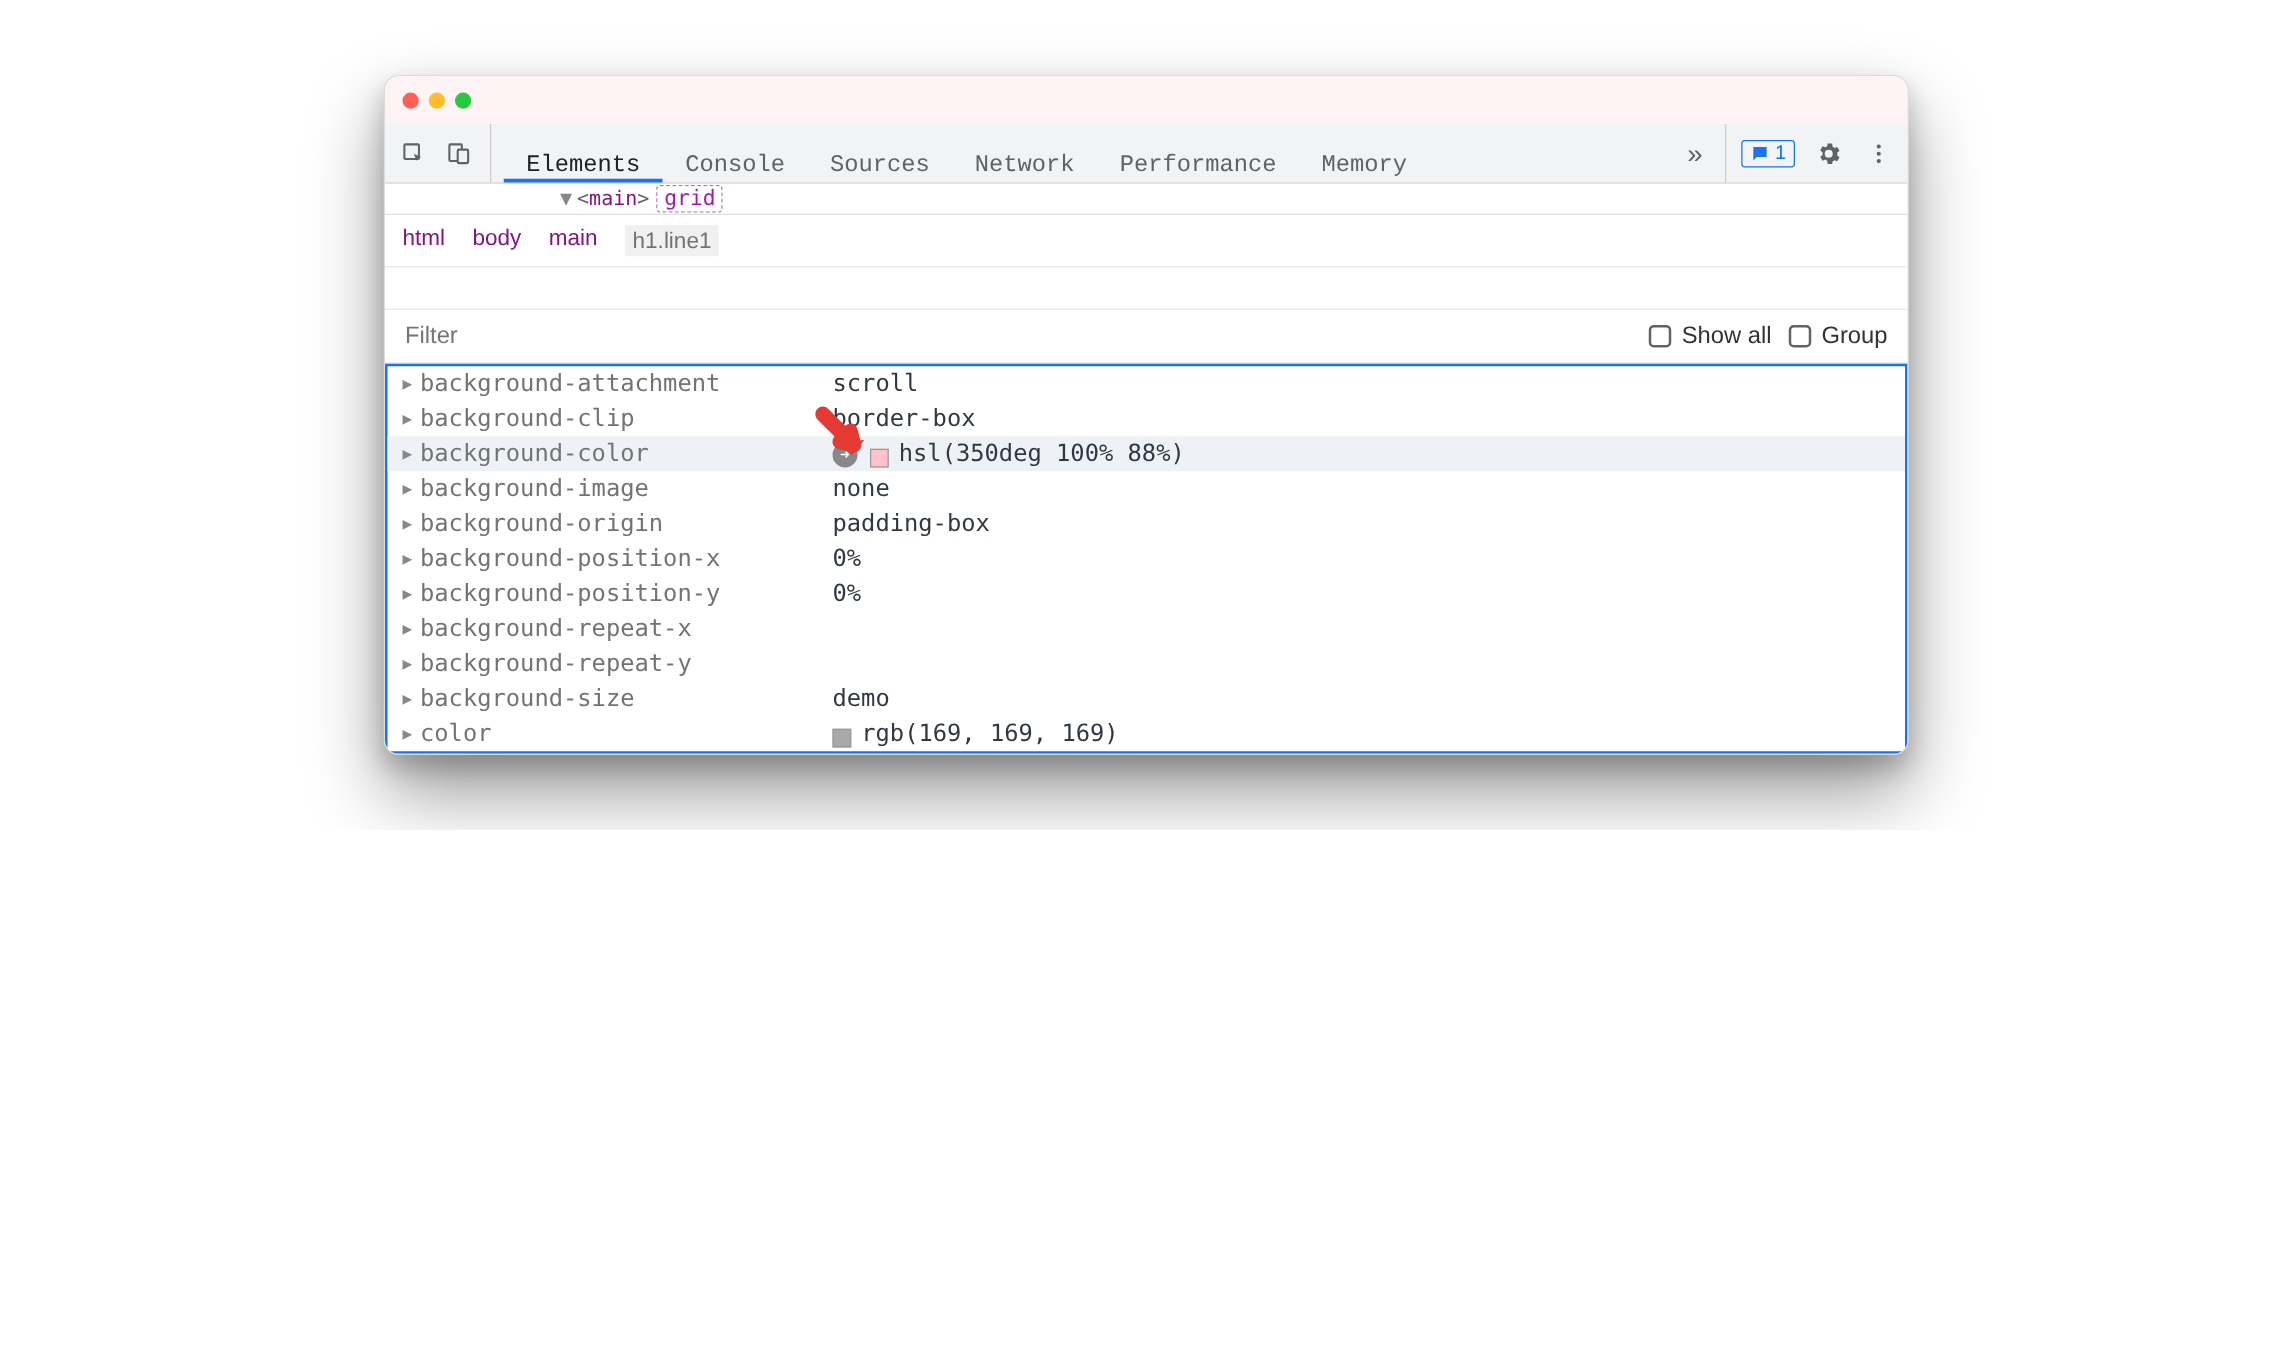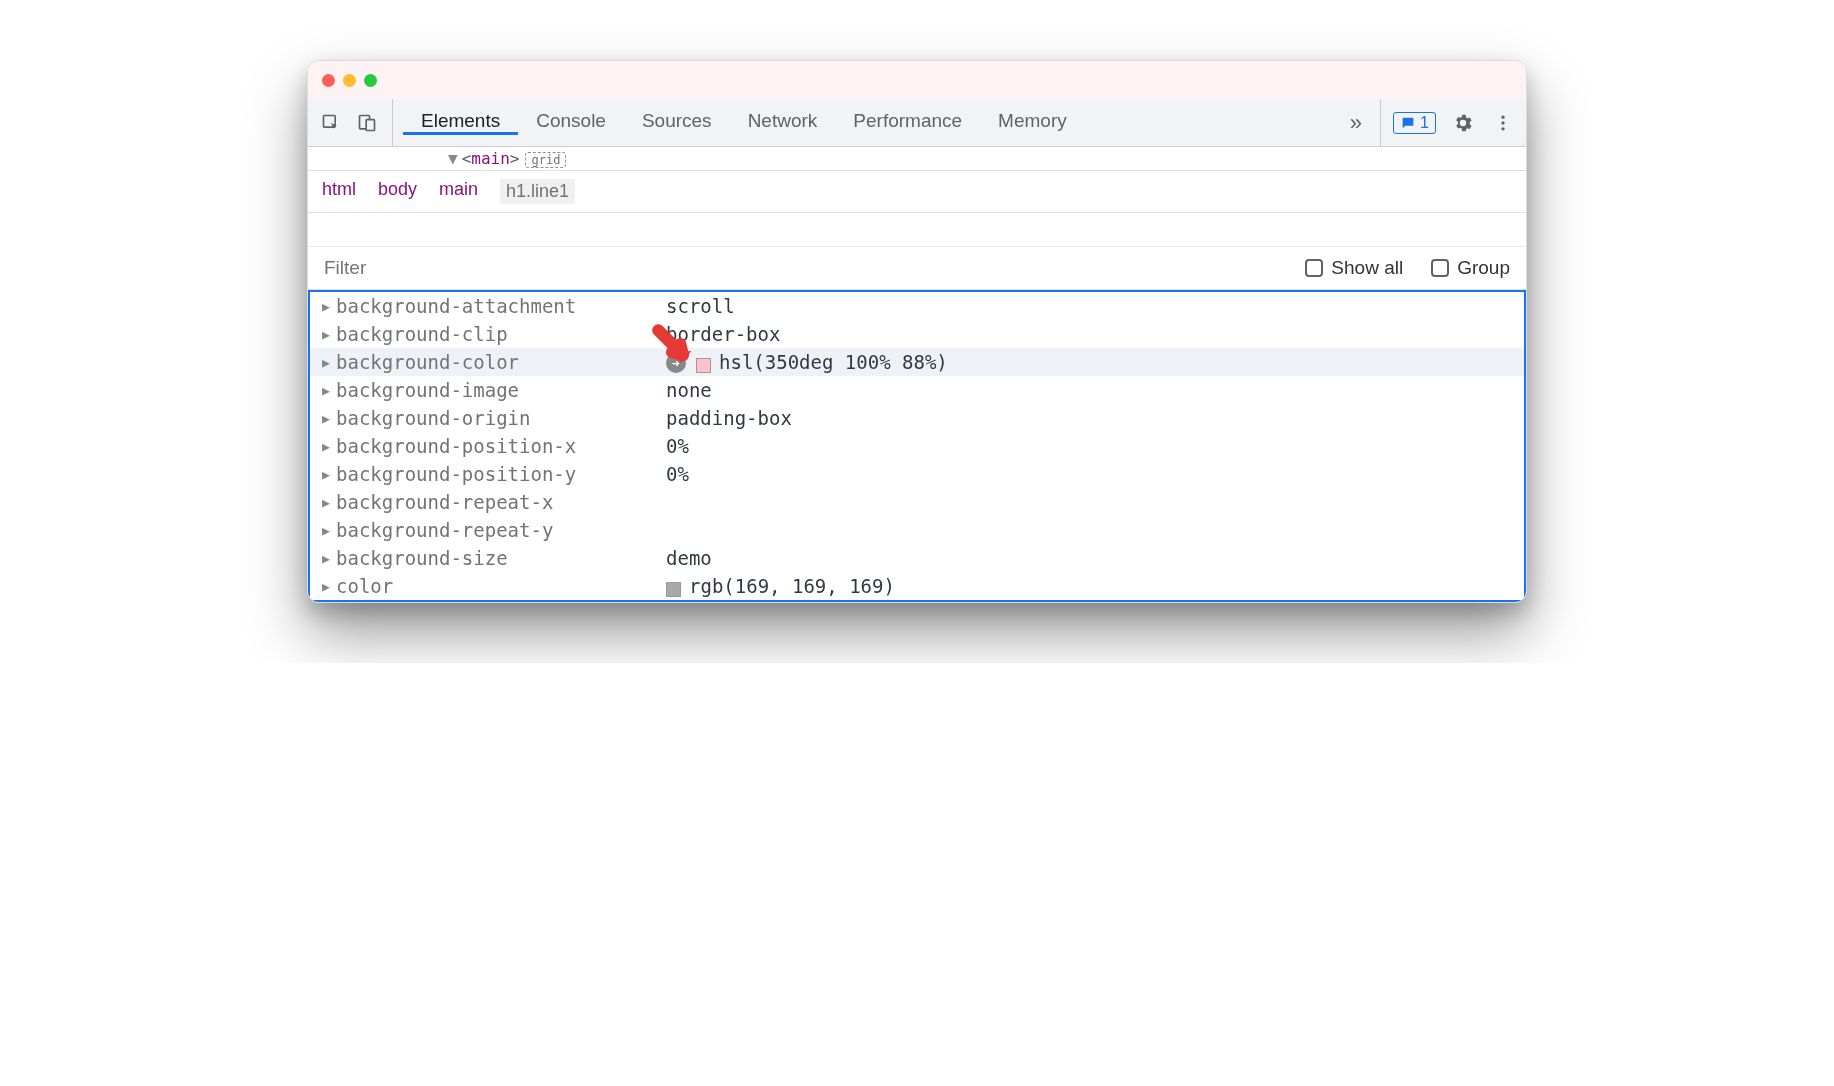--- a/index.html
+++ b/index.html
@@ -41,59 +41,59 @@
   .toolbar {
     height: 48px;
     background: #f1f3f4;
     border-bottom: 1px solid #d0d0d0;
     display: flex; align-items: center;
     padding: 0 10px;
     gap: 6px;
   }
   .tb-left { display: flex; align-items: center; gap: 10px; padding-right: 12px; border-right: 1px solid #ccc; height: 100%; }
   .icon-btn { width: 26px; height: 26px; display: flex; align-items: center; justify-content: center; color: #5f6368; cursor: pointer; }
-  .tabs { display: flex; align-items: center; height: 100%; gap: 0; flex: 1; margin-left: 4px; }
+  .tabs { display: flex; align-items: flex-end; height: 100%; gap: 0; flex: 1; margin-left: 4px; font-family: Liberation Mono, monospace; }
   .tab {
     padding: 0 18px; display: flex; align-items: center; color: #5f6368;
     font-size: 19px; cursor: pointer; border-bottom: 3px solid transparent;
   }
   .tab.active { color: #202124; border-bottom-color: #1a73e8; font-weight: 400; }
   .more { color: #5f6368; padding: 0 12px; font-size: 22px; cursor: pointer; }
   .tb-right { display: flex; align-items: center; gap: 14px; padding-left: 12px; border-left: 1px solid #ccc; height: 100%; }
   .badge {
     display: flex; align-items: center; gap: 4px;
     border: 1.5px solid #1a73e8; border-radius: 3px;
     padding: 1px 6px; color: #1a73e8; font-size: 16px; font-weight: 500;
   }
   .gear, .kebab { color: #5f6368; cursor: pointer; }
   .dom-snippet {
     background: #fff; padding: 2px 20px 2px 140px; font-family: Menlo, monospace; font-size: 16px; color: #5f6368;
     border-bottom: 1px solid #e0e0e0;
   }
   .dom-snippet .tri { color: #888; margin-right: 4px; }
   .dom-snippet .tag1 { color: #881280; }
-  .dom-snippet .pill { border: 1px dashed #a07cc5; border-radius: 3px; padding: 0 5px; margin-left: 6px; color: #737373; font-size: 12px; }
+  .dom-snippet .pill { border: 1px dashed #a07cc5; border-radius: 3px; padding: 0 5px; margin-left: 6px; color: #a21caf; font-size: 17px; }
   .breadcrumb {
     padding: 8px 14px; display: flex; gap: 22px; font-size: 18px;
     border-bottom: 1px solid #e0e0e0;
   }
   .breadcrumb span { color: #881280; cursor: pointer; }
   .breadcrumb span.sel { color: #737373; background: #f0f0f0; padding: 2px 6px; border-radius: 2px; }
   .sidetabs {
     display: flex; background: #f1f3f4; border-bottom: 1px solid #d0d0d0;
     padding: 0; height: 48px;
   }
   .sidetab {
     padding: 0 22px; display: flex; align-items: center; color: #5f6368;
     font-size: 19px; cursor: pointer; border-bottom: 3px solid transparent;
   }
   .sidetab.active { color: #202124; border-bottom-color: #1a73e8; }
   .filterbar {
     display: flex; align-items: flex-end; padding: 10px 16px;
-    border-bottom: 1px solid #e0e0e0; gap: 28px;
+    border-bottom: 1px solid #e0e0e0; gap: 14px;
   }
   .filter-input {
     flex: 1; border: none; outline: none; font-size: 19px; color: #888;
     background: transparent;
   }
   .chk { display: flex; align-items: center; gap: 8px; font-size: 19px; color: #333; cursor: pointer; }
   .chkbox { width: 18px; height: 18px; border: 2px solid #5f6368; border-radius: 4px; }
   .proplist {
     border: 2px solid #1a73e8;
     margin: 0;

